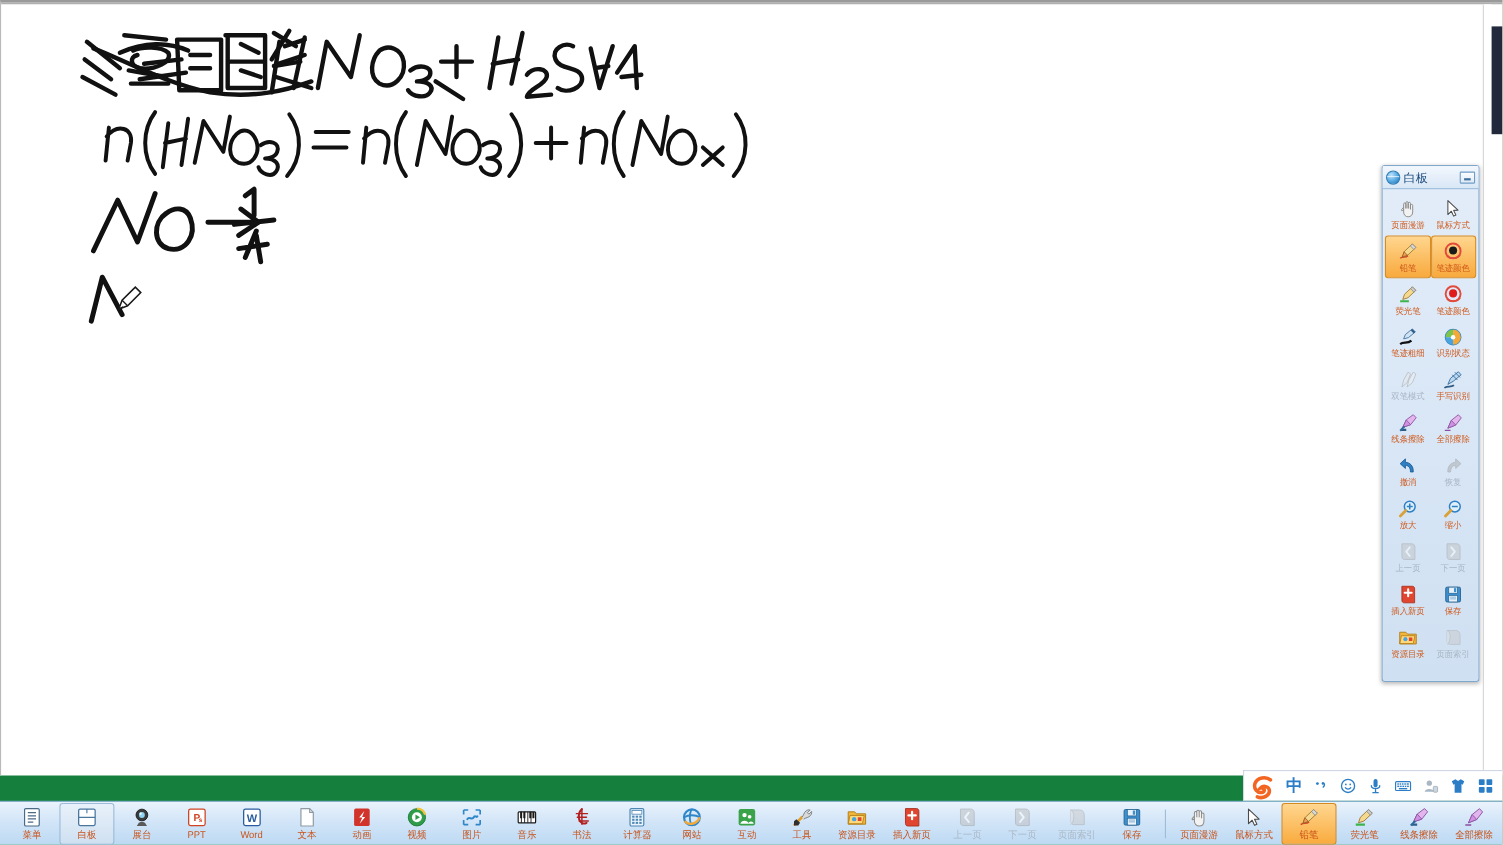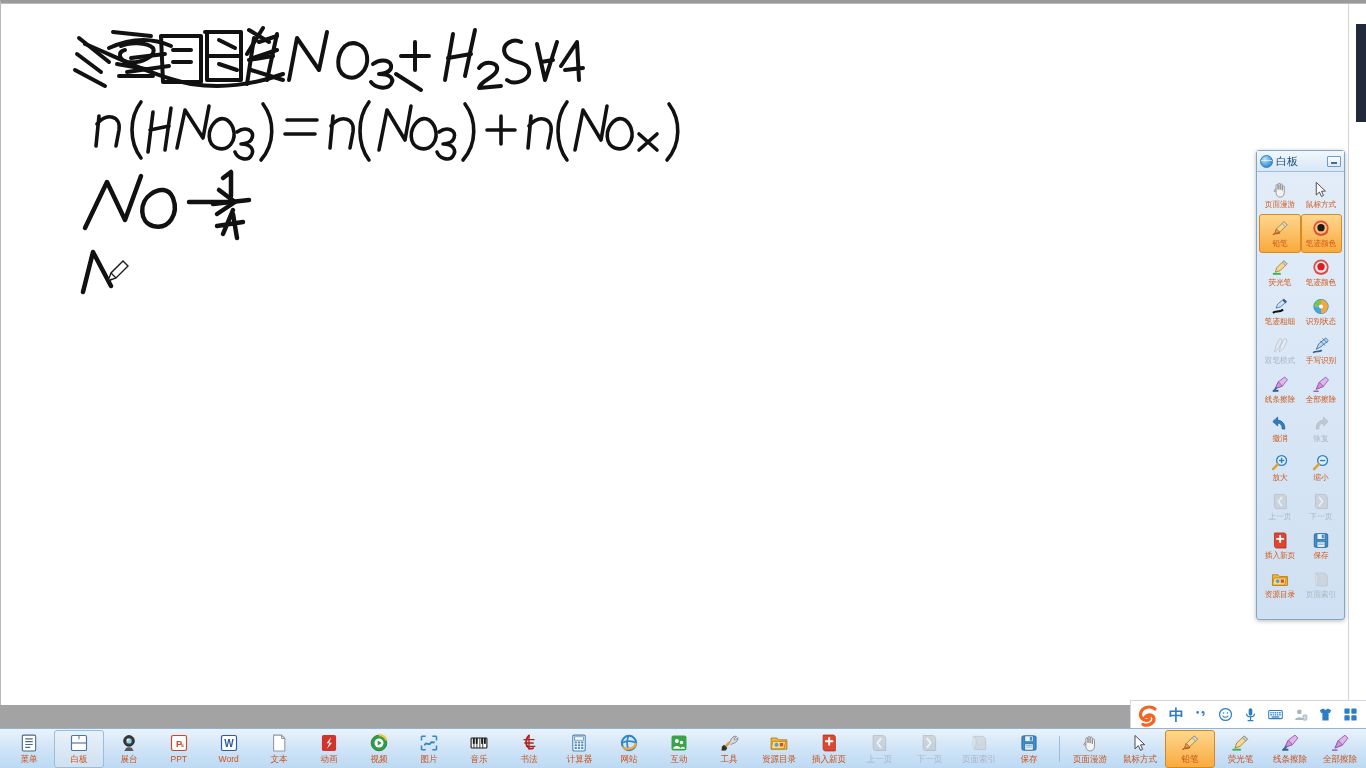--- a/index.html
+++ b/index.html
@@ -5,21 +5,21 @@
   * { box-sizing: border-box; margin: 0; padding: 0; }
   html, body {
     width: 1366px; height: 768px;
     overflow: hidden;
     font-family: "Liberation Sans", "DejaVu Sans", sans-serif;
     background: #ffffff;
   }
   #app {
     position: relative;
     width: 1366px; height: 768px;
-    background: #a3a3a3;
+    background: #15803d;
   }
 
   
   #board {
     position: absolute;
     left: 0; top: 0;
     width: 1366px; height: 705px;
     background: #ffffff;
     border-top: 2px solid #9a9a9a;
     border-left: 1px solid #b9b9b9;

